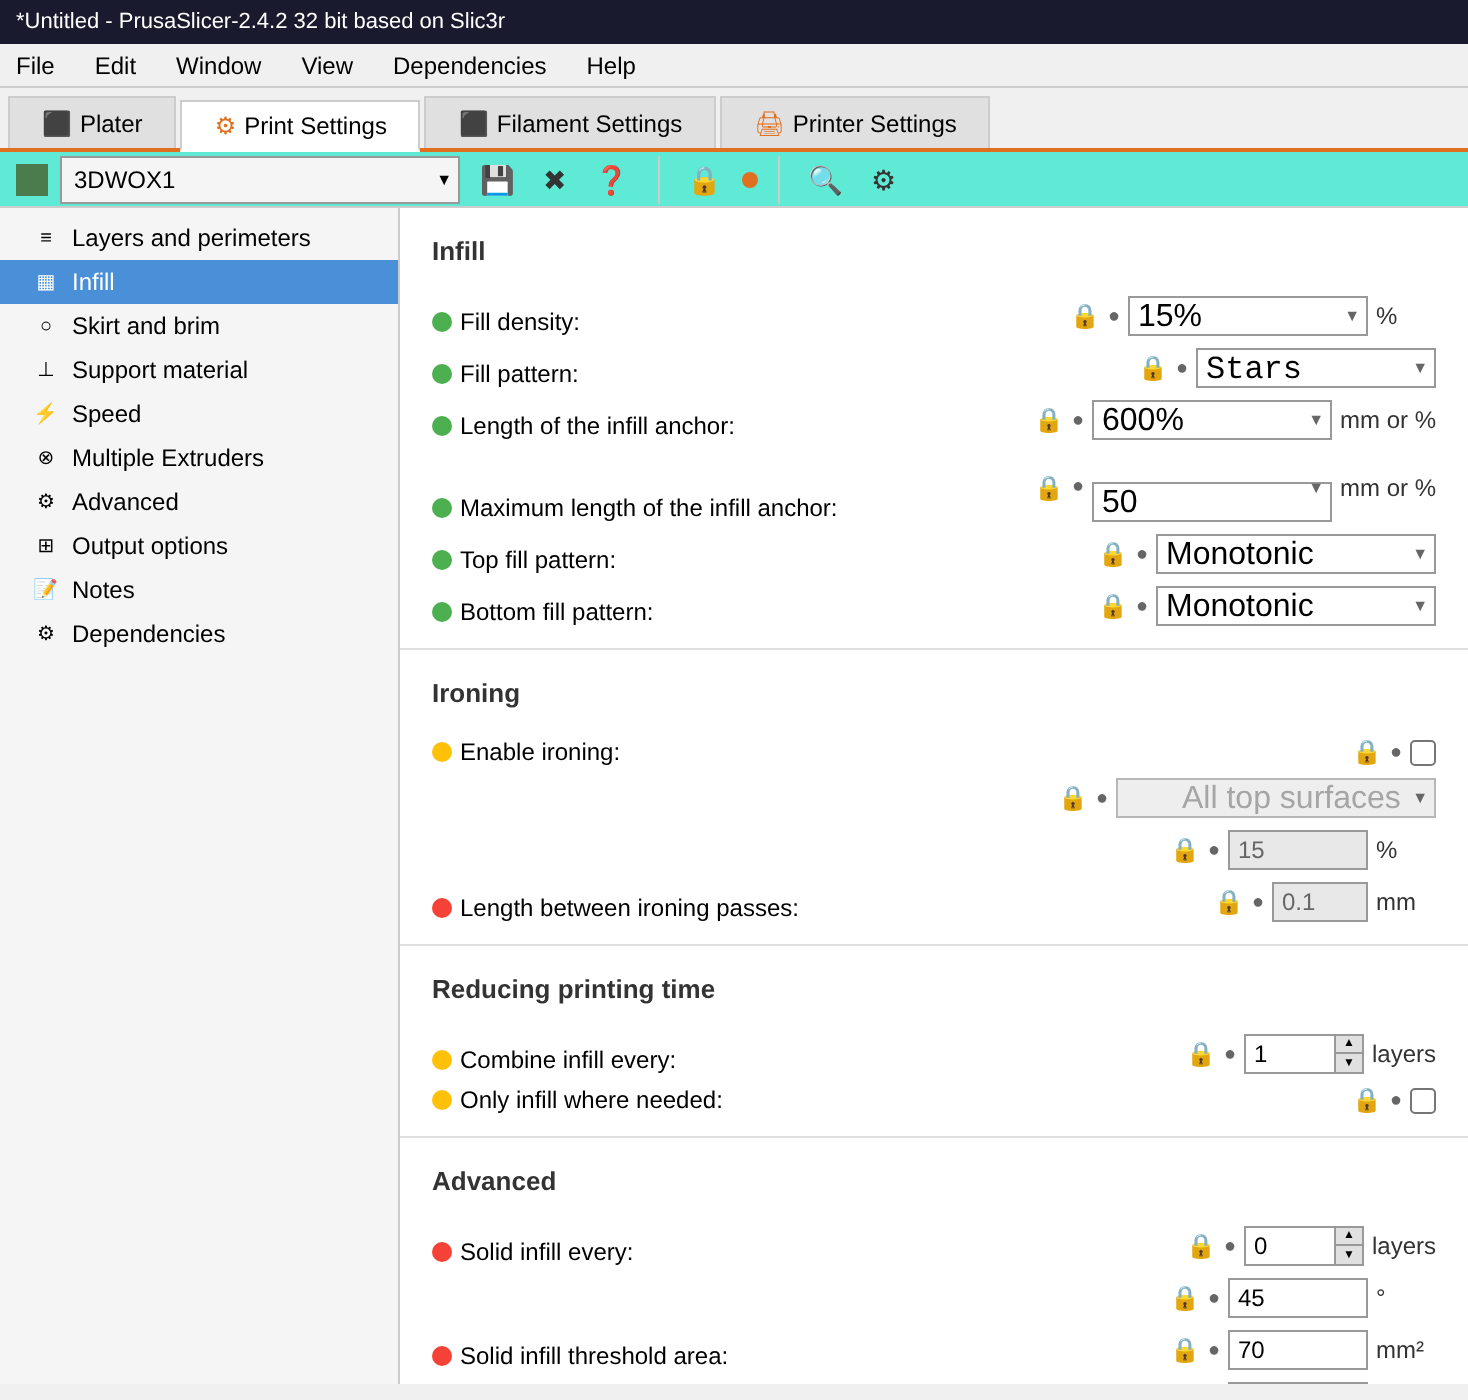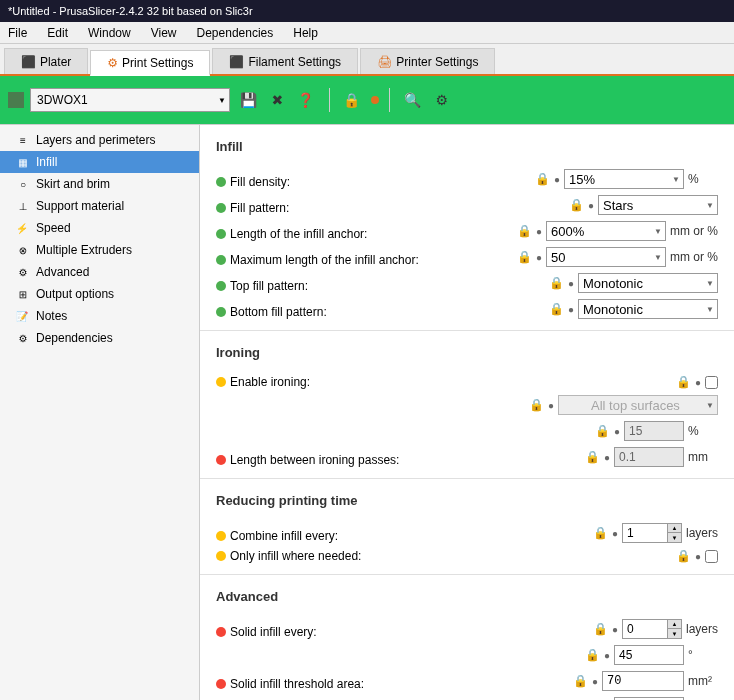--- a/index.html
+++ b/index.html
@@ -11,21 +11,21 @@
     
     .menu-bar { background: #f0f0f0; border-bottom: 1px solid #ccc; padding: 2px 4px; display: flex; gap: 12px; height: 22px; align-items: center; }
     .menu-item { font-size: 12px; cursor: pointer; padding: 2px 4px; }
     
     
     .tab-bar { background: #f0f0f0; border-bottom: 2px solid #e07020; display: flex; height: 32px; align-items: flex-end; padding: 0 4px; }
     .tab { padding: 4px 16px; font-size: 12px; cursor: pointer; border: 1px solid #ccc; border-bottom: none; margin-right: 2px; background: #e0e0e0; display: flex; align-items: center; gap: 4px; height: 26px; }
     .tab.active { background: white; border-bottom: 2px solid white; margin-bottom: -2px; }
     
     
-    .toolbar { background: #22c55e; border-bottom: 1px solid #ccc; padding: 5px 8px; display: flex; align-items: center; gap: 6px; height: 49px; }
+    .toolbar { background: #5eead4; border-bottom: 1px solid #ccc; padding: 5px 8px; display: flex; align-items: center; gap: 6px; height: 28px; }
     .profile-dropdown { background: #f5f5f5; border: 1px solid #999; padding: 2px 24px 2px 6px; font-size: 12px; height: 24px; min-width: 200px; appearance: none; position: relative; }
     .dropdown-wrapper { position: relative; display: inline-block; }
     .dropdown-wrapper::after { content: '▼'; position: absolute; right: 4px; top: 50%; transform: translateY(-50%); font-size: 8px; pointer-events: none; }
     .toolbar-sep { width: 1px; height: 24px; background: #ccc; margin: 0 4px; }
     .toolbar-btn { background: none; border: none; cursor: pointer; padding: 2px 4px; font-size: 14px; color: #333; display: flex; align-items: center; justify-content: center; }
     .green-square { width: 16px; height: 16px; background: #4a7c4e; display: inline-block; }
     
     
     .main-layout { display: flex; height: calc(700px - 112px); }
     
@@ -46,21 +46,21 @@
     .dot-green { background: #4caf50; }
     .dot-yellow { background: #ffc107; }
     .dot-red { background: #f44336; }
     
     .setting-controls { display: flex; align-items: center; gap: 4px; margin-left: auto; }
     .lock-icon { font-size: 12px; color: #888; cursor: pointer; }
     .bullet { color: #666; font-size: 10px; }
     
     .value-input { border: 1px solid #999; padding: 1px 4px; font-size: 12px; height: 20px; }
     .value-input.disabled { background: #e8e8e8; color: #666; }
-    .value-select { border: 1px solid #999; padding: 1px 4px; font-size: 13px; height: 20px; background: white; appearance: none; min-width: 120px; }
+    .value-select { border: 1px solid #999; padding: 1px 4px; font-size: 16px; height: 20px; background: white; appearance: none; min-width: 120px; }
     .select-wrapper { position: relative; display: inline-block; }
     .select-wrapper::after { content: '▼'; position: absolute; right: 4px; top: 50%; transform: translateY(-50%); font-size: 8px; pointer-events: none; color: #666; }
     .value-unit { font-size: 12px; color: #333; min-width: 30px; }
     .spinner-wrapper { position: relative; display: inline-flex; align-items: center; }
     .spinner-input { border: 1px solid #999; padding: 1px 20px 1px 4px; font-size: 12px; height: 20px; width: 60px; }
     .spinner-btns { position: absolute; right: 1px; display: flex; flex-direction: column; height: 18px; }
     .spinner-btn { width: 14px; height: 9px; border: none; background: #e0e0e0; cursor: pointer; font-size: 6px; display: flex; align-items: center; justify-content: center; border-left: 1px solid #999; }
     .spinner-btn:first-child { border-bottom: 1px solid #999; }
     .checkbox-input { width: 13px; height: 13px; }
   </style>
@@ -186,21 +186,21 @@
 
       <div class="setting-row">
         <div class="setting-label">
           <span class="dot-indicator dot-green"></span>
           <span>Fill pattern:</span>
         </div>
         <div class="setting-controls">
           <span class="lock-icon">🔒</span>
           <span class="bullet">●</span>
           <div class="select-wrapper">
-            <select class="value-select" style="width:116px;">
+            <select class="value-select" style="width:116px;font-family:Liberation Mono, monospace;">
               <option>Stars</option><option>Grid</option><option>Lines</option>
             </select>
           </div>
         </div>
       </div>
 
       <div class="setting-row">
         <div class="setting-label">
           <span class="dot-indicator dot-green"></span>
           <span>Length of the infill anchor:</span>
@@ -219,21 +219,21 @@
 
       <div class="setting-row">
         <div class="setting-label">
           <span class="dot-indicator dot-green"></span>
           <span>Maximum length of the infill anchor:</span>
         </div>
         <div class="setting-controls">
           <span class="lock-icon">🔒</span>
           <span class="bullet">●</span>
           <div class="select-wrapper">
-            <select class="value-select" style="width:100px;">
+            <select class="value-select" style="width:100px;margin-top:15px;">
               <option>50</option><option>0</option><option>25</option><option>75</option>
             </select>
           </div>
           <span class="value-unit">mm or %</span>
         </div>
       </div>
 
       <div class="setting-row">
         <div class="setting-label">
           <span class="dot-indicator dot-green"></span>
@@ -291,34 +291,34 @@
               <option>All top surfaces</option><option>Top surfaces</option>
             </select>
           </div>
         </div>
       </div>
 
       <div class="setting-row">
         <div class="setting-controls">
           <span class="lock-icon">🔒</span>
           <span class="bullet">●</span>
-          <input type="text" class="value-input disabled" value="15" style="width: 60px;" disabled="">
+          <input type="text" class="value-input disabled" value="15" style="width: 70px;" disabled="">
           <span class="value-unit">%</span>
         </div>
       </div>
 
       <div class="setting-row">
         <div class="setting-label">
           <span class="dot-indicator dot-red"></span>
           <span>Length between ironing passes:</span>
         </div>
         <div class="setting-controls">
           <span class="lock-icon">🔒</span>
           <span class="bullet">●</span>
-          <input type="text" class="value-input disabled" value="0.1" style="width: 70px;" disabled="">
+          <input type="text" class="value-input disabled" value="0.1" style="width: 48px;" disabled="">
           <span class="value-unit">mm</span>
         </div>
       </div>
     </div>
 
     <div class="section">
       <div class="section-title">Reducing printing time</div>
 
       <div class="setting-row">
         <div class="setting-label">
@@ -384,21 +384,21 @@
       </div>
 
       <div class="setting-row">
         <div class="setting-label">
           <span class="dot-indicator dot-red"></span>
           <span>Solid infill threshold area:</span>
         </div>
         <div class="setting-controls">
           <span class="lock-icon">🔒</span>
           <span class="bullet">●</span>
-          <input type="text" class="value-input" value="70" style="width: 82px; font-family: Liberation Mono, monospace;">
+          <input type="text" class="value-input" value="70" style="width: 70px;">
           <span class="value-unit">mm²</span>
         </div>
       </div>
 
       <div class="setting-row">
         <div class="setting-label">
           <span class="dot-indicator dot-yellow"></span>
           <span>Bridging angle:</span>
         </div>
         <div class="setting-controls">

